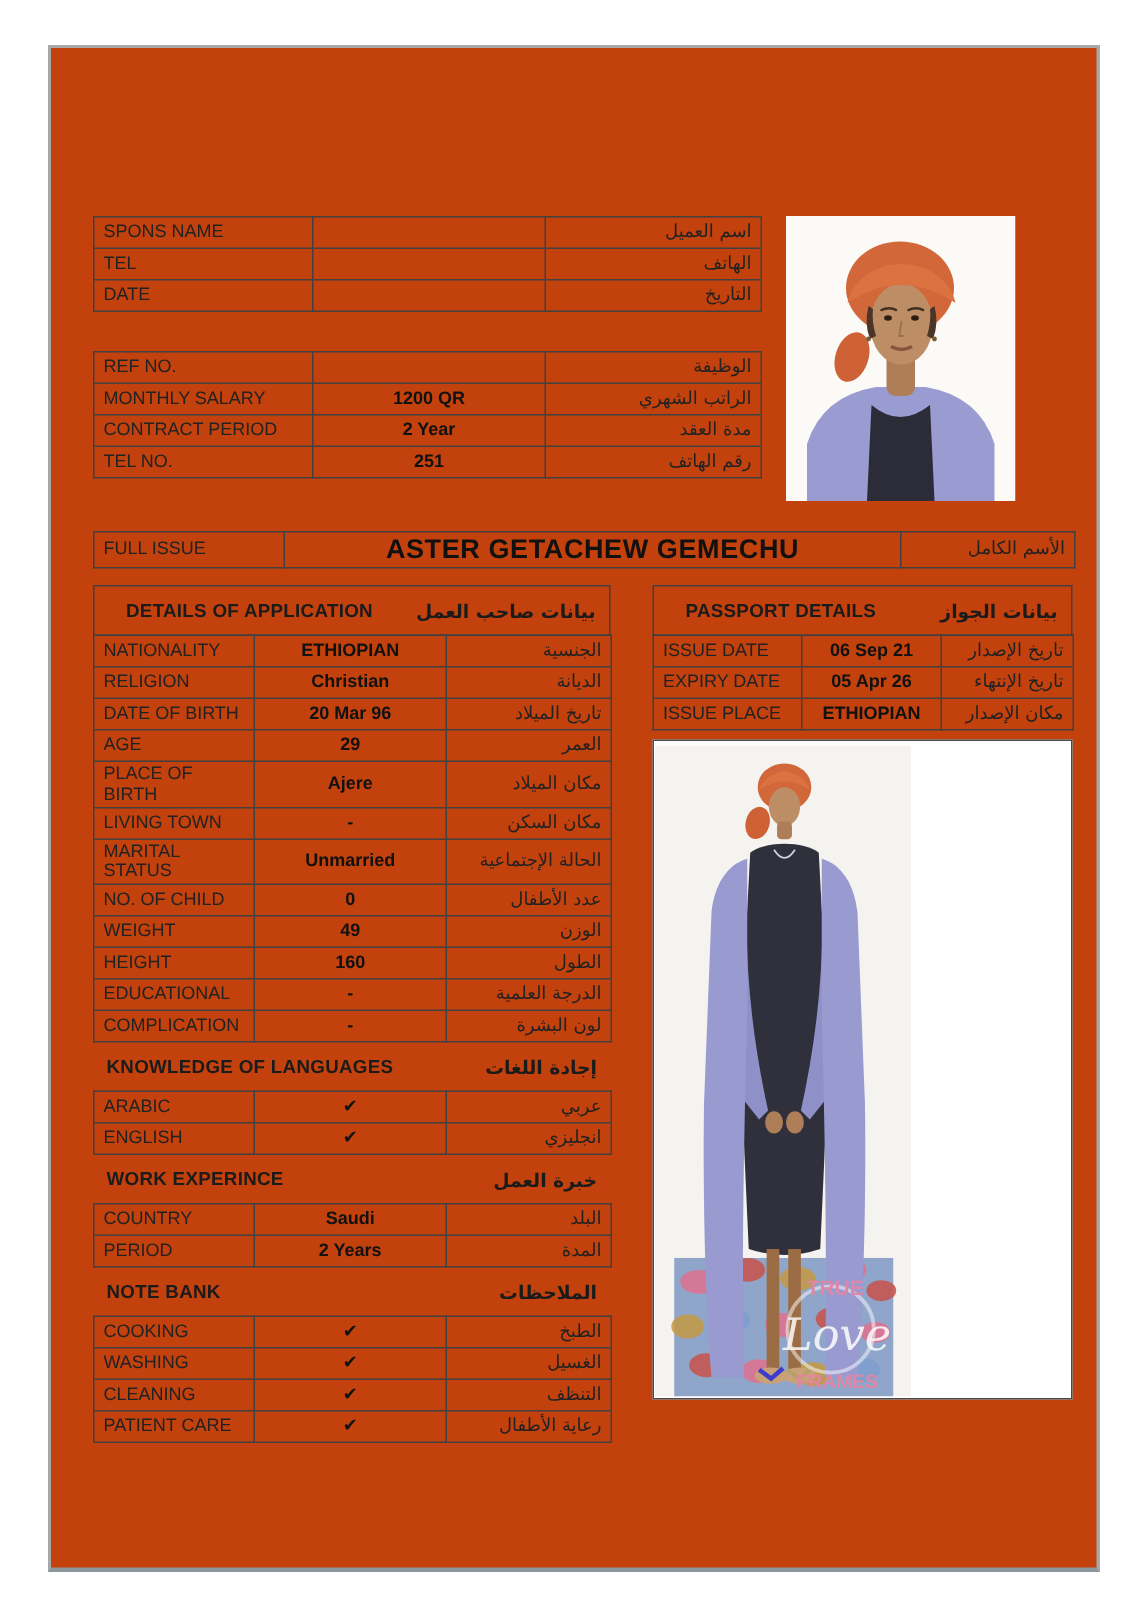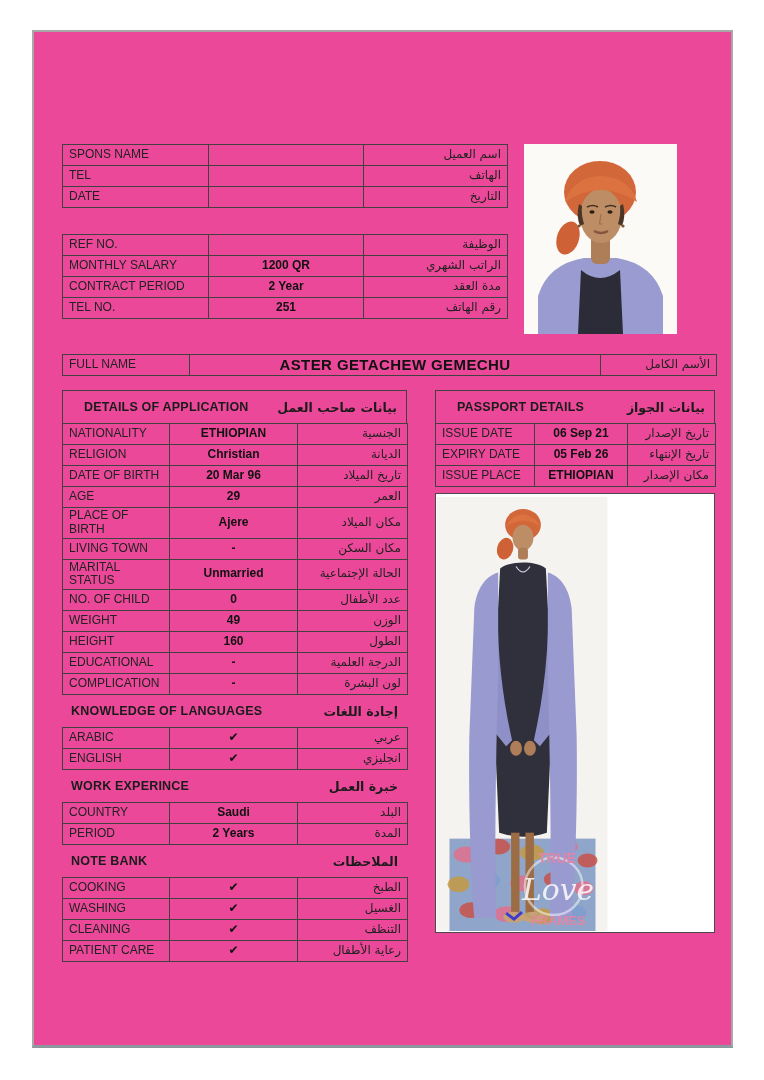--- a/index.html
+++ b/index.html
@@ -1,38 +1,38 @@
 <!DOCTYPE html>
 <html><head>
 <meta charset="utf-8">
 <style>
   * { margin:0; padding:0; box-sizing:border-box; }
   html,body { width:764px; height:1080px; background:#ffffff;
               font-family:"Liberation Sans","DejaVu Sans",sans-serif; color:#1b1b1b; }
 
   .page { position:absolute; left:32px; top:30px; width:701px; height:1018px;
-          background:#ec4899; border:2px solid #a8a8a8; border-bottom:3px solid #8d979e; }
+          background:#c2410c; border:2px solid #a8a8a8; border-bottom:3px solid #8d979e; }
 
   
   table.tbl { border-collapse:collapse; table-layout:fixed; width:100%; }
   table.tbl td { border:1px solid #414141; height:21px; padding:1px 6px;
                  font-size:12px; line-height:1.15; overflow:hidden; }
   td.lbl { text-align:left; color:#222; white-space:pre-line; }
   td.val { text-align:center; font-weight:bold; font-size:13px; color:#111; }
   td.ar  { text-align:right; direction:rtl; font-family:"DejaVu Sans",sans-serif;
            font-size:12px; color:#222; }
 
   .sponsor-wrap { position:absolute; left:28px; top:112px; width:445px; }
   .ref-wrap     { position:absolute; left:28px; top:202px; width:445px; }
 
   .portrait-box { position:absolute; left:490px; top:112px; width:153px; height:190px; }
 
   .fullname-wrap { position:absolute; left:28px; top:322px; width:654px; }
   .fullname-wrap td { height:28px; }
-  .fullname-wrap td.val { font-size:15px; letter-spacing:.4px; }
+  .fullname-wrap td.val { font-size:18px; letter-spacing:.4px; }
 
   .left-col  { position:absolute; left:28px;  top:358px; width:345px; }
   .right-col { position:abssolute; }
   .right-col { position:absolute; left:401px; top:358px; width:280px; }
 
   .sec-head { display:flex; justify-content:space-between; align-items:center;
               height:22px; padding:16px 9px; font-weight:bold; font-size:12.5px; }
   .sec-head .en { letter-spacing:.2px; }
   .sec-head .ar { direction:rtl; font-family:"DejaVu Sans",sans-serif; font-size:12.5px; }
   .sec-head.boxed { border:1px solid #414141; margin-bottom:-1px; }
@@ -142,21 +142,21 @@
 
   <div class="fullname-wrap">
     <table class="tbl">
       <colgroup>
           <col style="width:127px">
           <col style="width:411px">
           <col style="width:116px">
         </colgroup>
       <tbody>
         <tr>
-          <td class="lbl">FULL NAME</td>
+          <td class="lbl">FULL ISSUE</td>
           <td class="val">ASTER GETACHEW GEMECHU</td>
           <td class="ar">الأسم الكامل</td>
         </tr>
       </tbody>
     </table>
   </div>
 
   <div class="left-col">
 
     <div class="sec-head boxed">
@@ -353,21 +353,21 @@
 
 
           <tr>
             <td class="lbl">ISSUE DATE</td>
             <td class="val">06 Sep 21</td>
             <td class="ar">تاريخ الإصدار</td>
           </tr>
 
           <tr>
             <td class="lbl">EXPIRY DATE</td>
-            <td class="val">05 Feb 26</td>
+            <td class="val">05 Apr 26</td>
             <td class="ar">تاريخ الإنتهاء</td>
           </tr>
 
           <tr>
             <td class="lbl">ISSUE PLACE</td>
             <td class="val">ETHIOPIAN</td>
             <td class="ar">مكان الإصدار</td>
           </tr>
         </tbody>
     </table>

